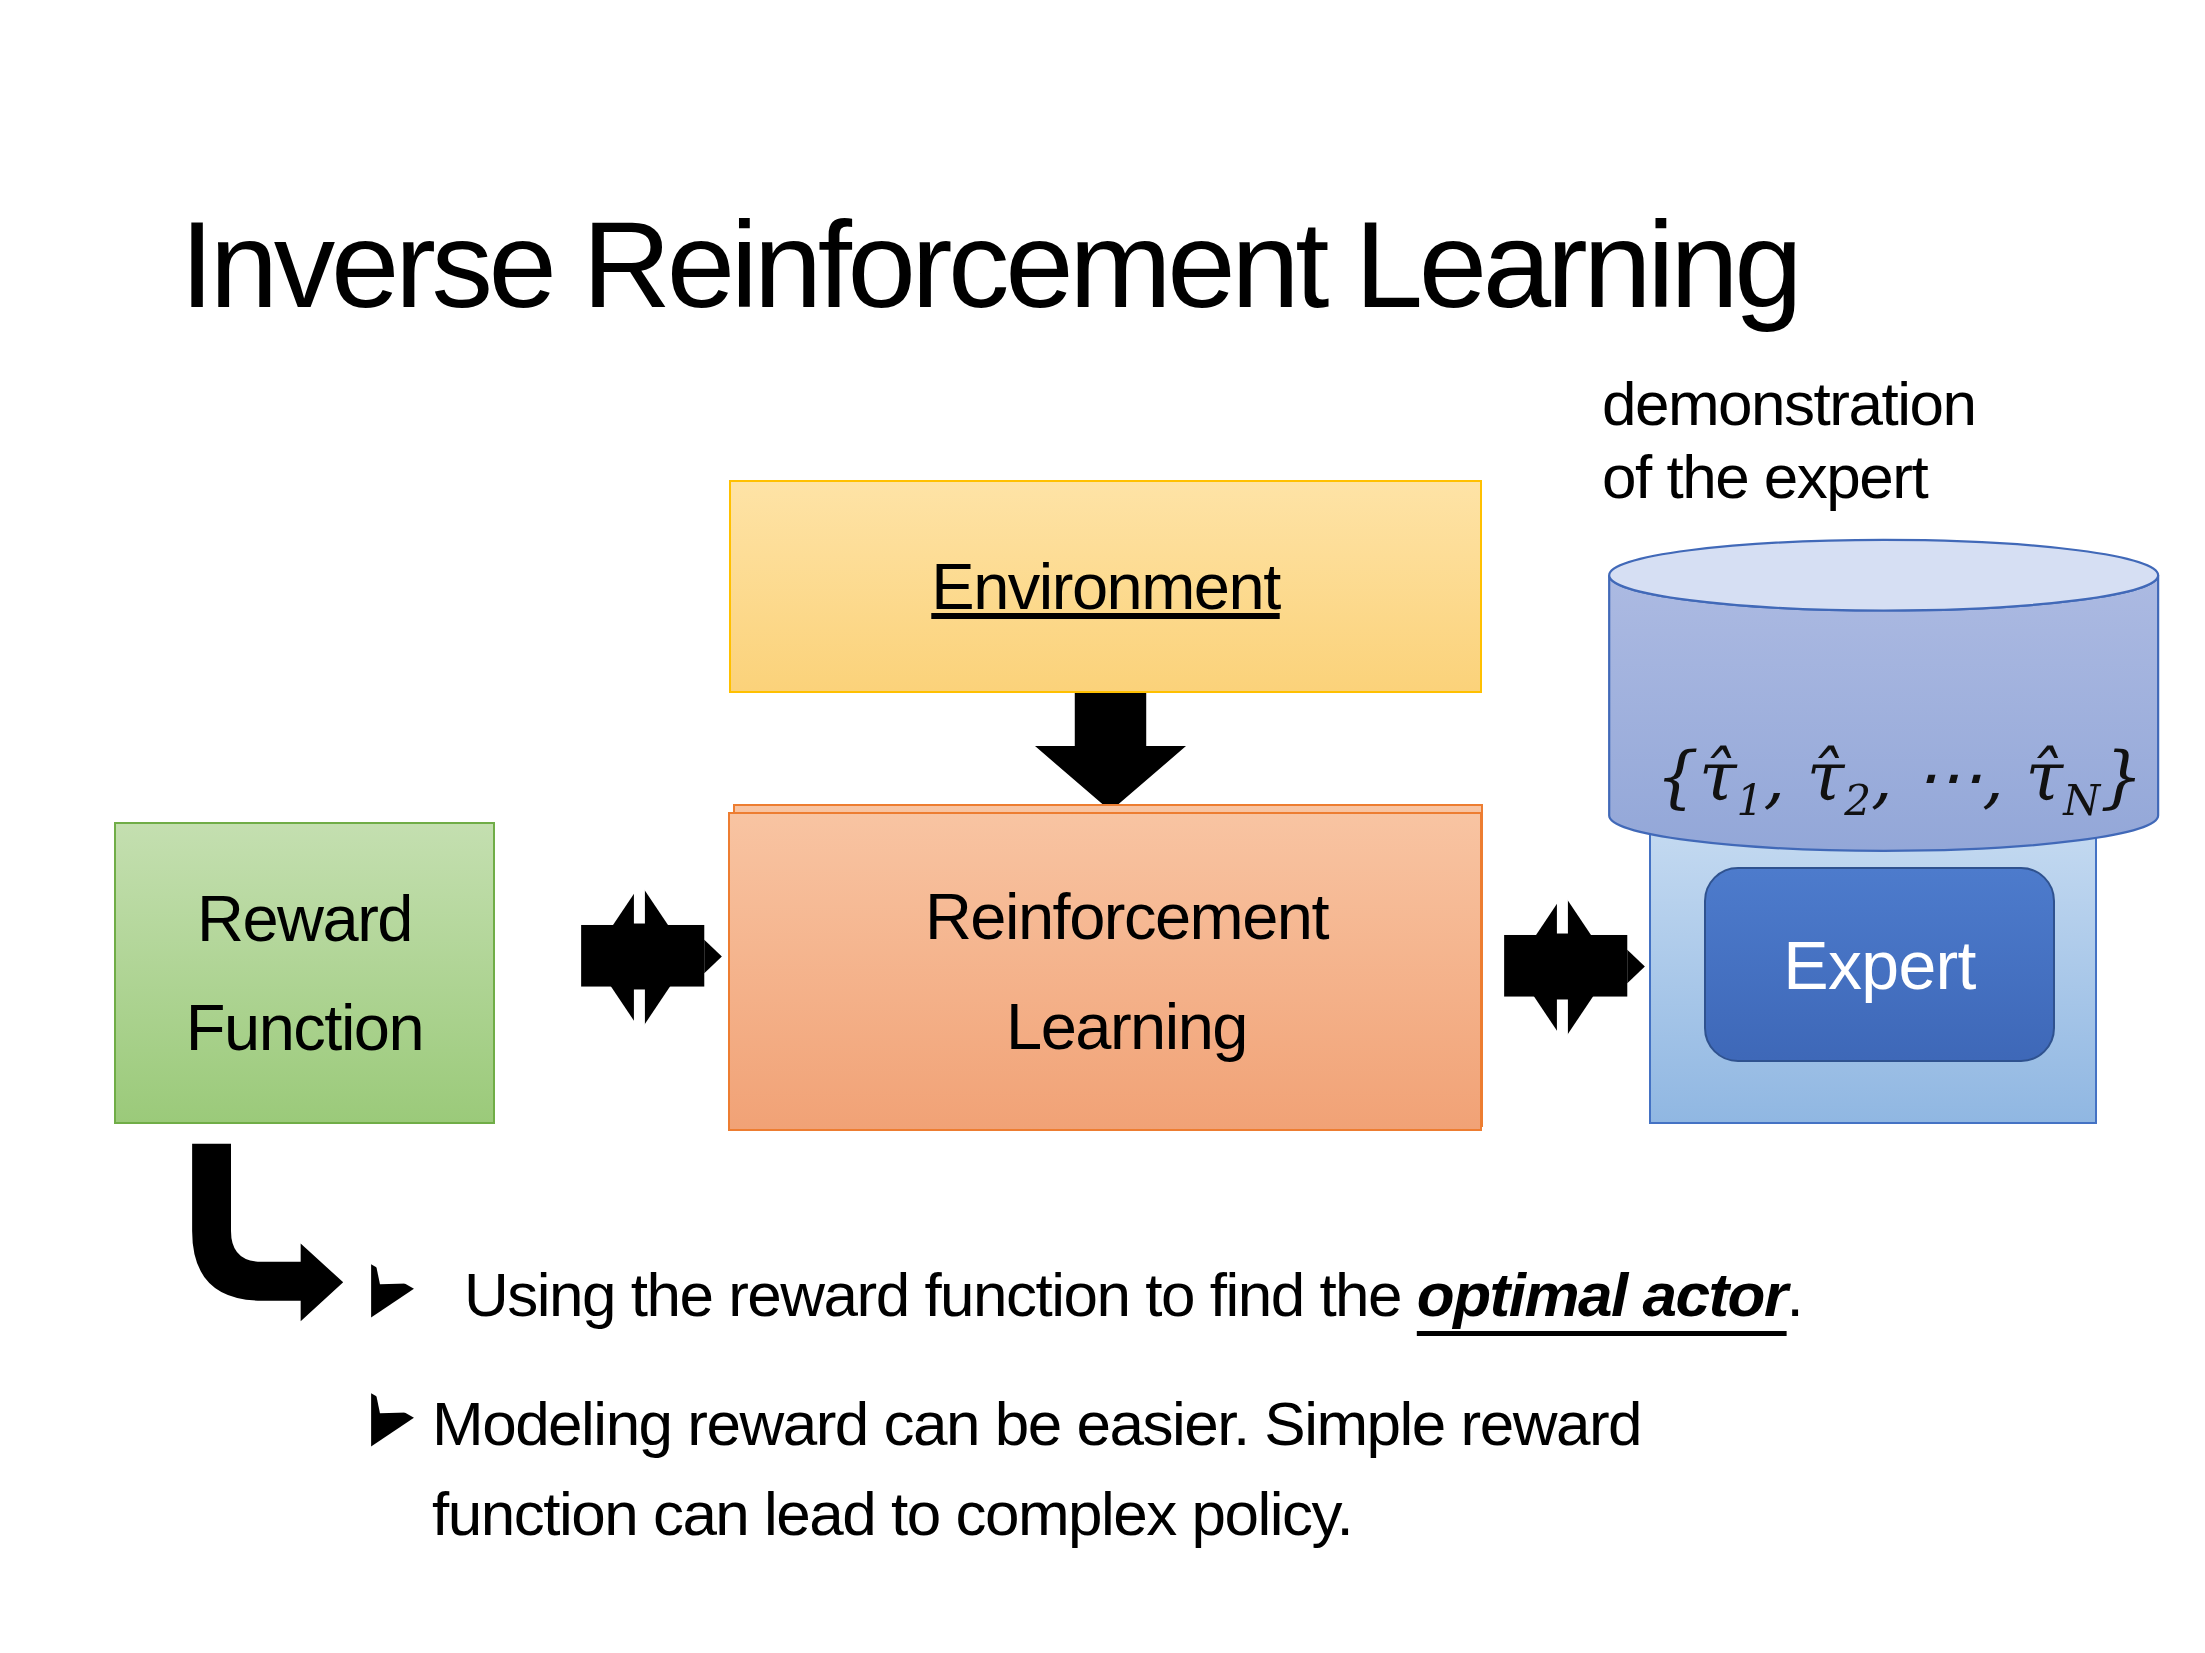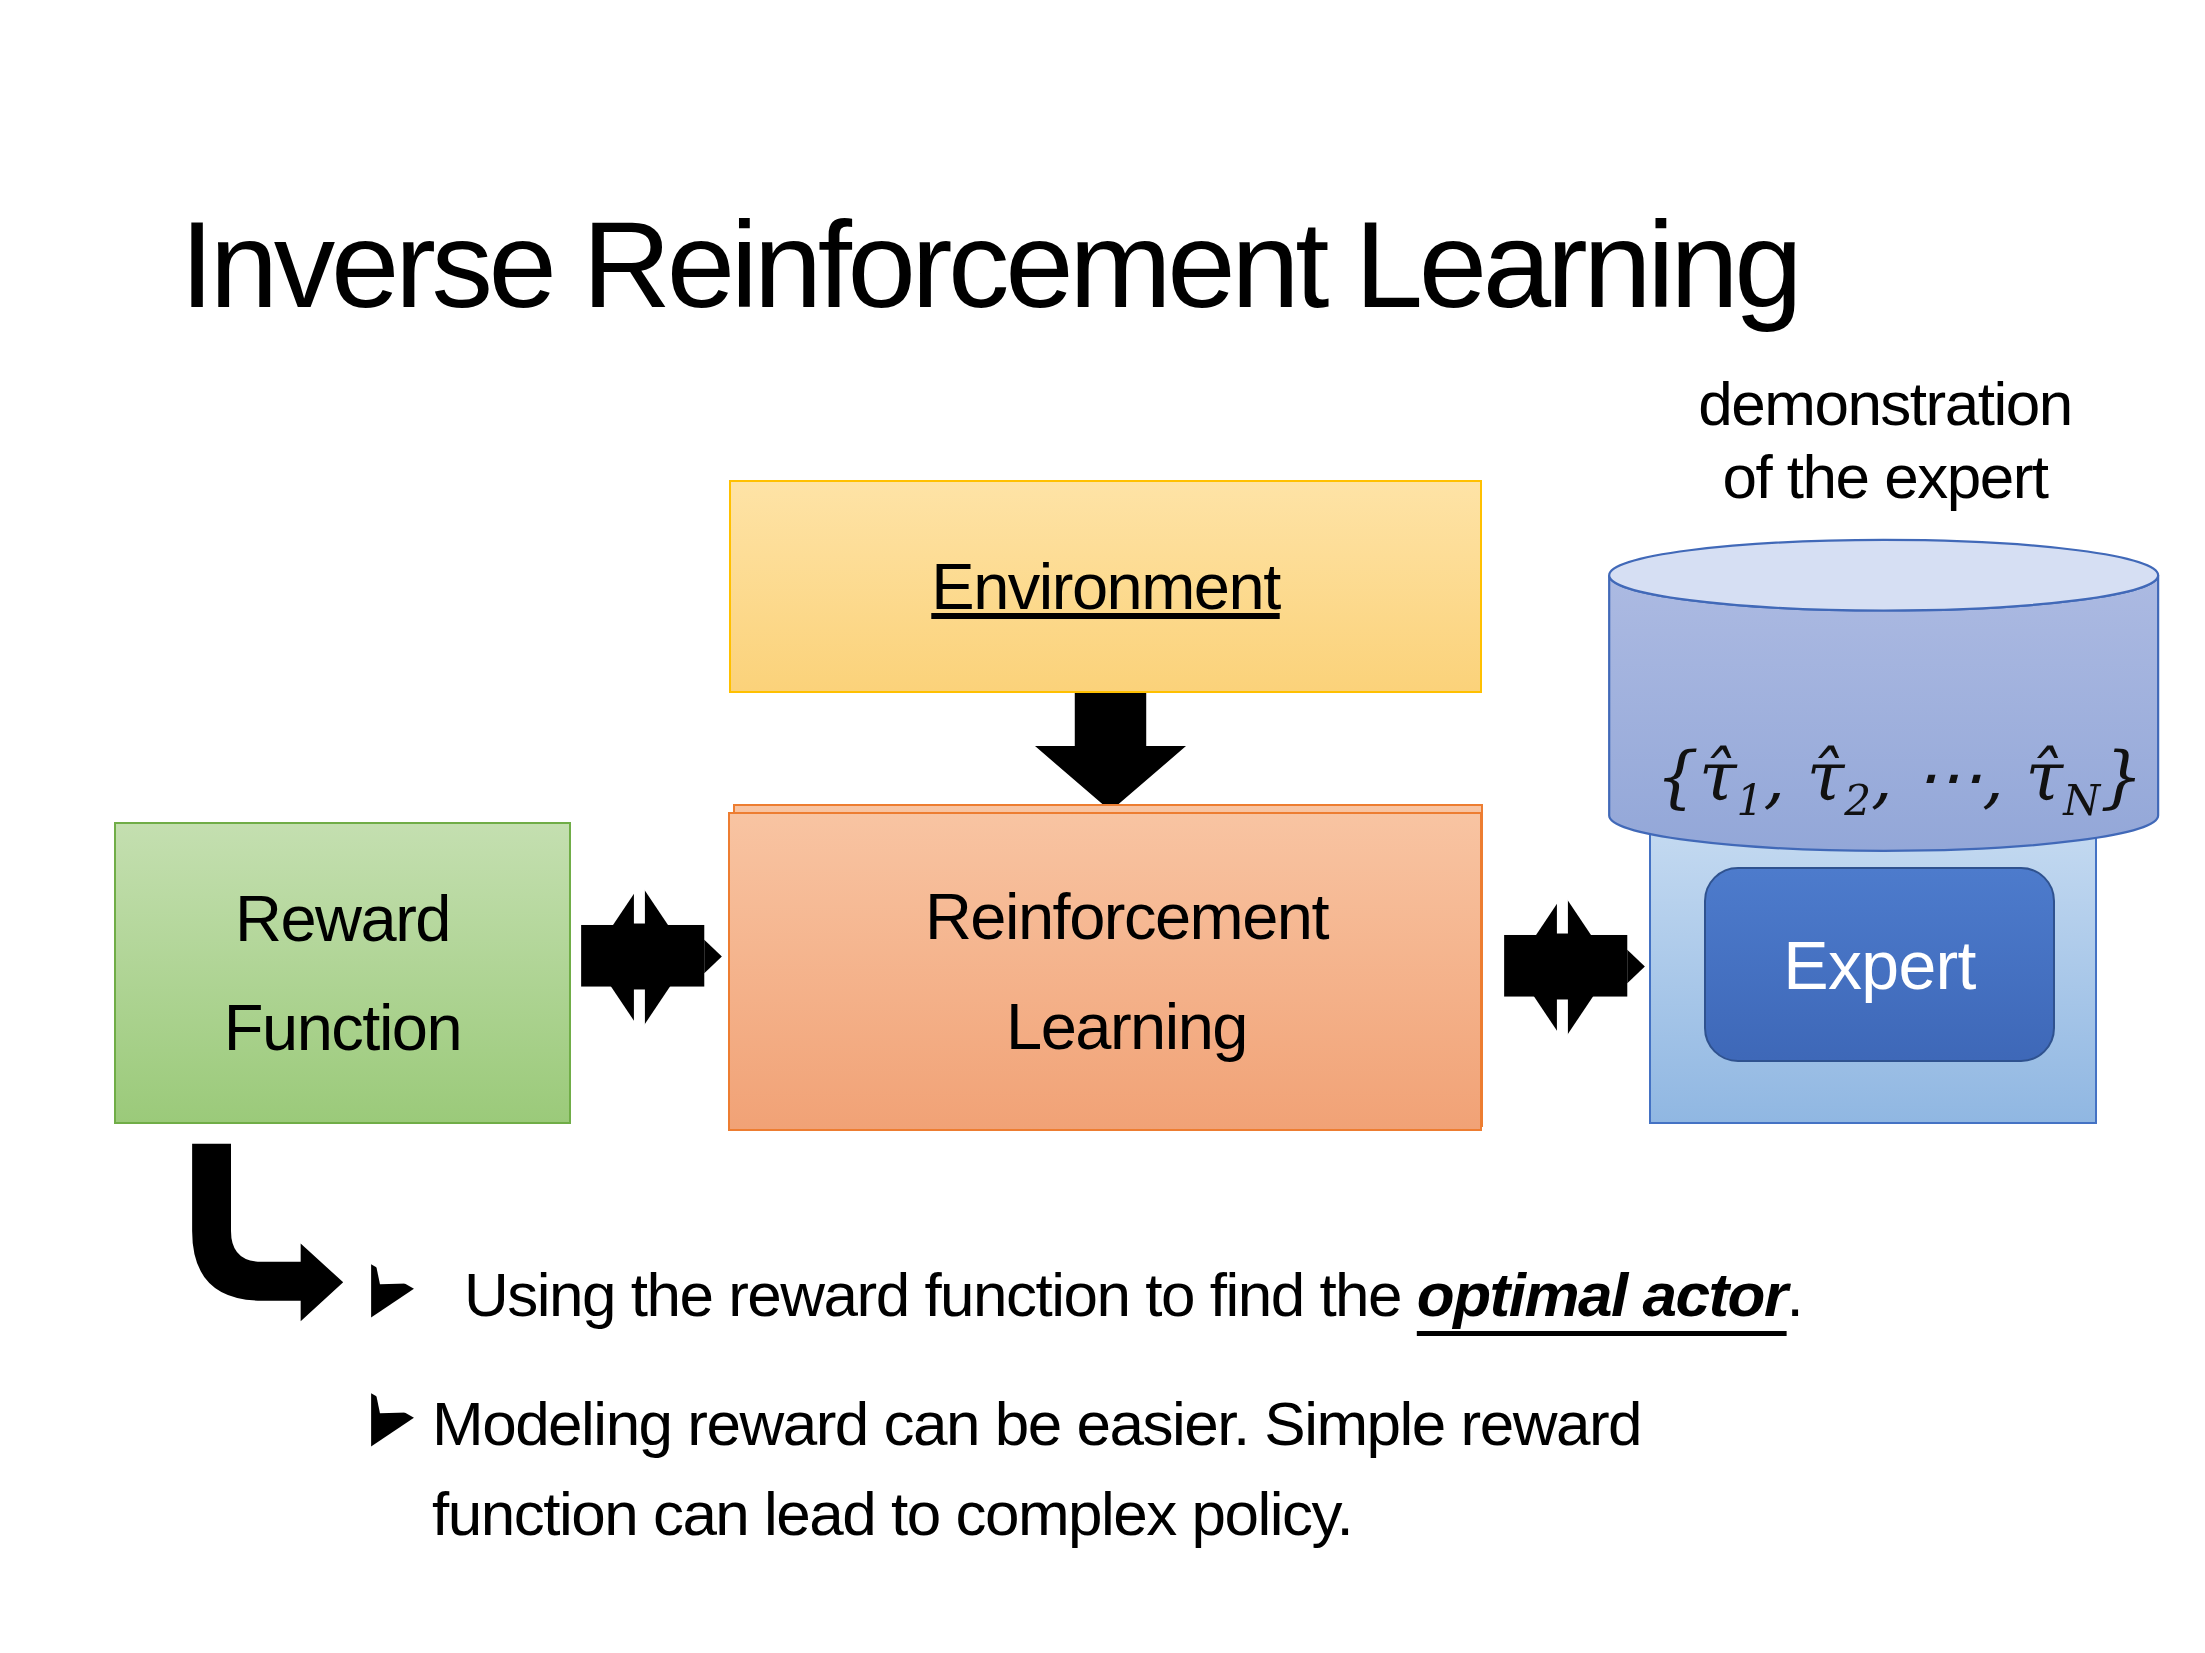--- a/index.html
+++ b/index.html
@@ -8,26 +8,26 @@
     --rl-top:#F8C4A2;  --rl-bot:#F1A276;  --rl-border:#ED7D31;
     --pan-top:#C9DDF2; --pan-bot:#90B7E2; --pan-border:#4472C4;
     --exp-fill1:#4D7BCC; --exp-fill2:#3E68B8; --exp-border:#2F528F;
     --ink:#000000;
   }
   html,body{margin:0;padding:0;background:#ffffff;}
   .slide{position:relative;width:2205px;height:1654px;background:#ffffff;overflow:hidden;
          font-family:"Liberation Sans",sans-serif;color:var(--ink);}
   .abs{position:absolute;}
   .slide-title{left:180px;top:200px;font-size:123px;letter-spacing:-4.4px;line-height:1.05;white-space:nowrap;}
-  .demo-caption{left:1602px;top:368px;width:566px;text-align:center;font-size:62px;line-height:1.17;letter-spacing:-1.5px;}
+  .demo-caption{left:1602px;top:368px;width:566px;text-align:left;font-size:62px;line-height:1.17;letter-spacing:-1.5px;}
   .box{box-sizing:border-box;display:flex;align-items:center;justify-content:center;
        text-align:center;font-size:65px;letter-spacing:-1.5px;line-height:1.68;}
   .env-box{left:729px;top:480px;width:753px;height:213px;
        background:linear-gradient(180deg,var(--env-top),var(--env-bot));border:2.9px solid var(--env-border);text-decoration:underline;}
-  .reward-box{left:114px;top:822px;width:457px;height:302px;
+  .reward-box{left:114px;top:822px;width:381px;height:302px;
        background:linear-gradient(180deg,var(--rw-top),var(--rw-bot));border:2.9px solid var(--rw-border);}
   .rl-back{left:733px;top:804px;width:750px;height:323px;box-sizing:border-box;
        background:linear-gradient(180deg,var(--rl-top),var(--rl-bot));border:2.2px solid var(--rl-border);}
   .rl-box{left:728px;top:812px;width:754px;height:319px;
        background:linear-gradient(180deg,var(--rl-top),var(--rl-bot));border:2.9px solid var(--rl-border);padding-left:43px;}
   .expert-panel{left:1649px;top:798px;width:448px;height:326px;box-sizing:border-box;
        background:linear-gradient(180deg,var(--pan-top),var(--pan-bot));border:2.2px solid var(--pan-border);}
   .expert-box{left:1704px;top:867px;width:351px;height:195px;box-sizing:border-box;border-radius:34px;
        background:linear-gradient(180deg,var(--exp-fill1),var(--exp-fill2));border:2.9px solid var(--exp-border);
        display:flex;align-items:center;justify-content:center;color:#ffffff;font-size:68px;letter-spacing:-0.7px;}

